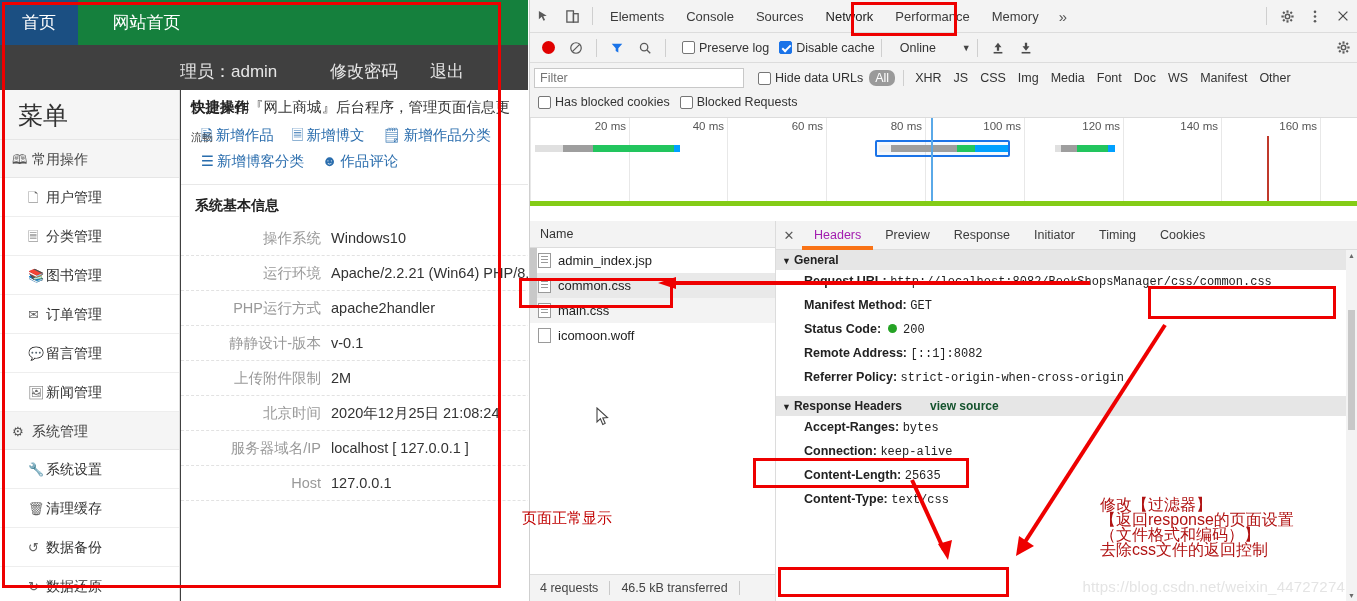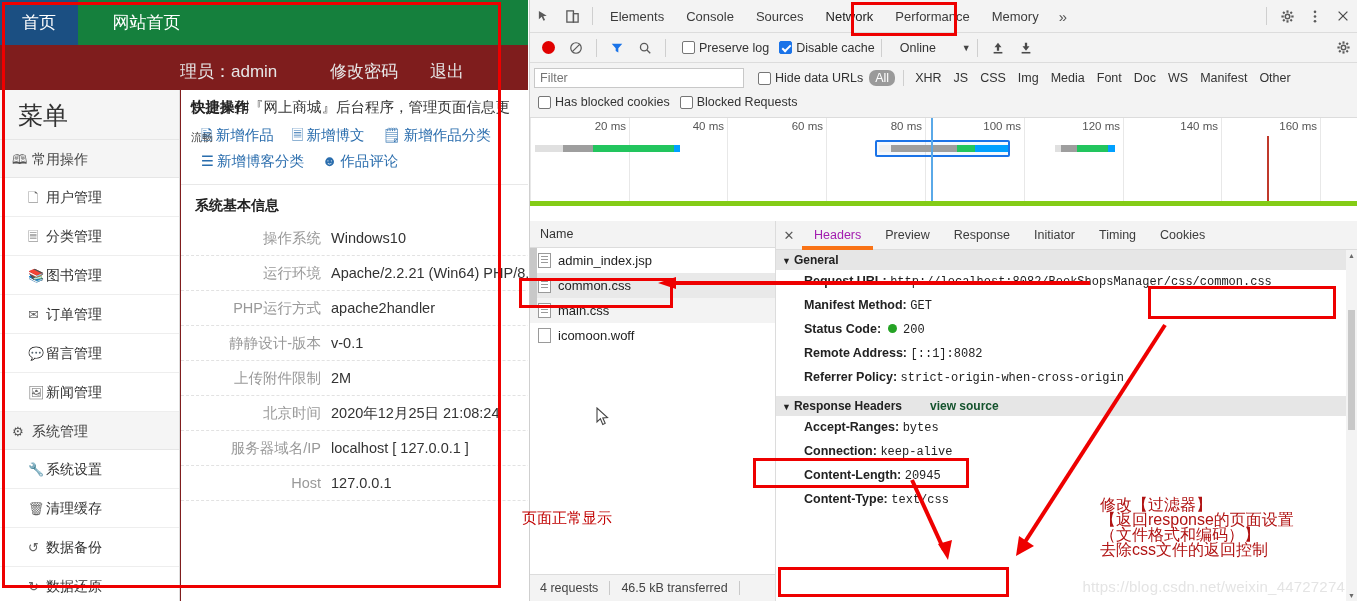--- a/index.html
+++ b/index.html
@@ -23,21 +23,21 @@
   }
   .tab {
     display: inline-block; height: 45px; line-height: 45px;
     color: #ffffff; font-size: 17px; padding: 0 22px; vertical-align: top;
   }
   .tab.active { background: #1b4f82; }
   .tab.plain { padding-left: 30px; }
 
   .page-body {
     position: absolute; left: 0; top: 45px; width: 624px; height: 556px;
-    background: #7f1d1d;
+    background: #404040;
   }
 
   .admin-topbar {
     position: absolute; left: 180px; top: 0px; height: 45px; width: 348px;
     color: #e8e8e8; font-size: 17px; white-space: nowrap;
     overflow: hidden;
   }
   .admin-topbar span { position: absolute; top: 15px; color: #e6e6e6; }
   .at-user  { left: 0px; }
   .at-pwd   { left: 150px; }
@@ -680,21 +680,21 @@
         <div class="hdr-line">
           <b>Accept-Ranges:</b>
           <span class="mono">bytes</span>
         </div>
         <div class="hdr-line">
           <b>Connection:</b>
           <span class="mono">keep-alive</span>
         </div>
         <div class="hdr-line">
           <b>Content-Length:</b>
-          <span class="mono">20945</span>
+          <span class="mono">25635</span>
         </div>
         <div class="hdr-line">
           <b>Content-Type:</b>
           <span class="mono">text/css</span>
         </div>
 
         <div class="detail-scroll">
           <div class="ds-arrow" style="top:0">▲</div>
           <div class="ds-thumb"></div>
           <div class="ds-arrow" style="bottom:0">▼</div>

